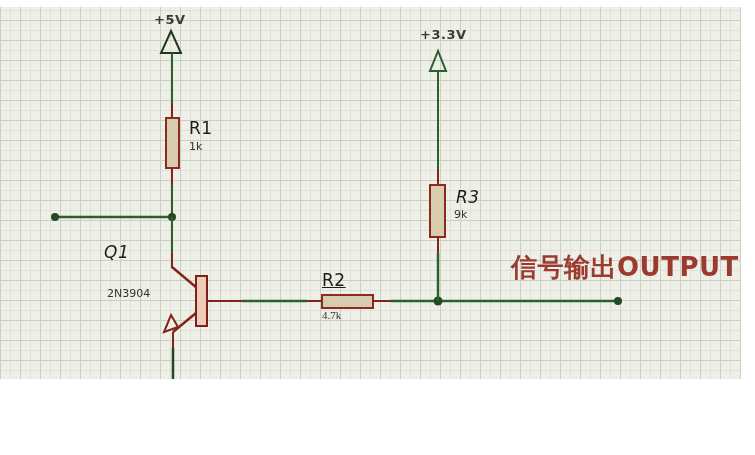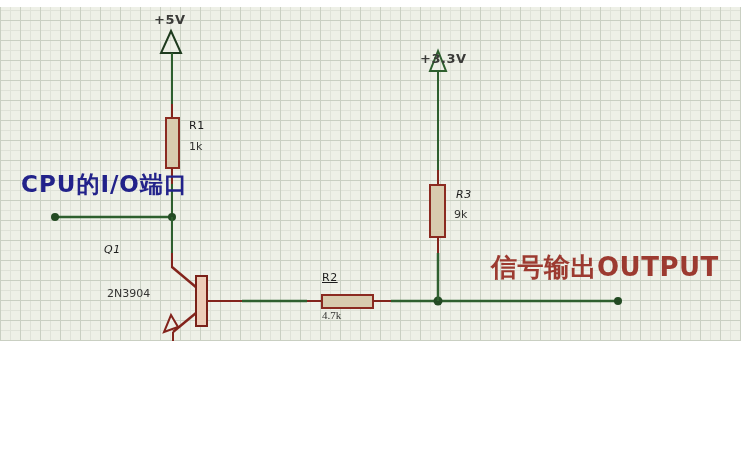--- a/index.html
+++ b/index.html
@@ -1,32 +1,32 @@
 <!DOCTYPE html>
 <html><head>
 <meta charset="utf-8">
 <style>
   html,body{margin:0;padding:0;}
   body{font-family:"DejaVu Sans","Liberation Sans",sans-serif;}
   #stage{
-    position:relative;width:755px;height:341px;overflow:hidden;
+    position:relative;width:755px;height:379px;overflow:hidden;
     background-color:#eef0e7;
     background-image:
       repeating-linear-gradient(to right,#c9cfc2 0 1px,transparent 1px 20px),
       repeating-linear-gradient(to bottom,#c9cfc2 0 1px,transparent 1px 20px),
       repeating-linear-gradient(to right,#dfe2d8 0 1px,transparent 1px 10px),
       repeating-linear-gradient(to bottom,#dfe2d8 0 1px,transparent 1px 10px);
   }
   .edge{position:absolute;background:#ffffff;}
   #edge-top{left:0;top:0;width:755px;height:7px;}
   #edge-right{right:0;top:0;width:14px;height:455px;}
   svg.sch{position:absolute;left:0;top:0;}
   .lbl{position:absolute;white-space:nowrap;line-height:1;}
   .net{color:#3a3a38;font-size:13px;font-weight:bold;letter-spacing:0.5px;}
-  .ref{color:#1c1c1c;font-size:11px;letter-spacing:0.5px;}
+  .ref{color:#1c1c1c;font-size:17px;letter-spacing:0.5px;}
   .val{color:#333331;font-size:11px;}
   .cn-blue{color:#22228a;font-size:23px;font-weight:bold;letter-spacing:1px;}
   .cn-red{color:#9c3a30;font-size:26px;font-weight:bold;letter-spacing:0.5px;}
   .wm{color:#b5d8a8;font-size:20px;letter-spacing:1px;opacity:0.95;}
 </style>
 </head>
 <body>
 
 <div id="stage">
 
@@ -97,33 +97,32 @@
     </g>
 
     <g stroke="#5060a8" stroke-width="2" fill="none" opacity="0.85">
       <circle cx="721" cy="449" r="6"></circle>
       <line x1="721" y1="439" x2="721" y2="455"></line>
       <line x1="711" y1="449" x2="731" y2="449"></line>
     </g>
   </svg>
 
   <div class="lbl net" style="left:154px;top:13px;">+5V</div>
-  <div class="lbl net" style="left:420px;top:28px;margin-top:24px;">+3.3V</div>
+  <div class="lbl net" style="left:420px;top:28px;">+3.3V</div>
 
   <div class="lbl ref" style="left:189px;top:120px;">R1</div>
   <div class="lbl val" style="left:189px;top:141px;">1k</div>
 
   <div class="lbl ref" style="left:104px;top:244px;font-style:italic;">Q1</div>
   <div class="lbl val" style="left:107px;top:288px;text-align:right;">2N3904</div>
 
   <div class="lbl ref" style="left:322px;top:272px;text-decoration:underline;">R2</div>
   <div class="lbl val" style="left:322px;top:310px;font-family:Liberation Serif, serif;">4.7k</div>
 
   <div class="lbl ref" style="left:456px;top:189px;font-style:italic;">R3</div>
   <div class="lbl val" style="left:454px;top:209px;">9k</div>
 
-  <div class="lbl cn-blue" style="left:21px;top:173px;">CPU的I/O端口</div>
-  <div class="lbl cn-red" style="left:491px;top:254px;">信号输出OUTPUT</div>
+  <div class="lbl cn-red" style="left:511px;top:254px;">信号输出OUTPUT</div>
 
   <div class="lbl wm" style="left:567px;top:427px;">www.cntronics.com</div>
 
   <div id="edge-right" class="edge"></div>
 </div>
 
 </body></html>

